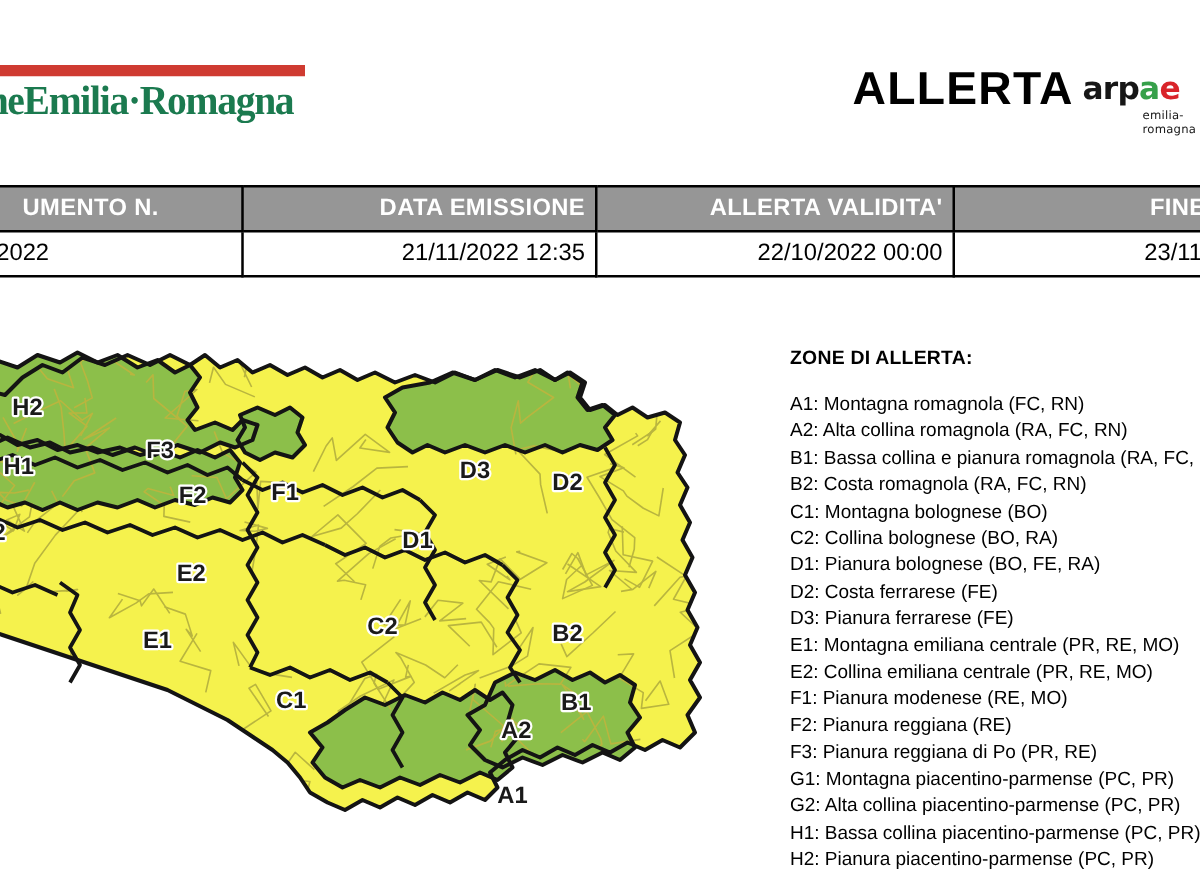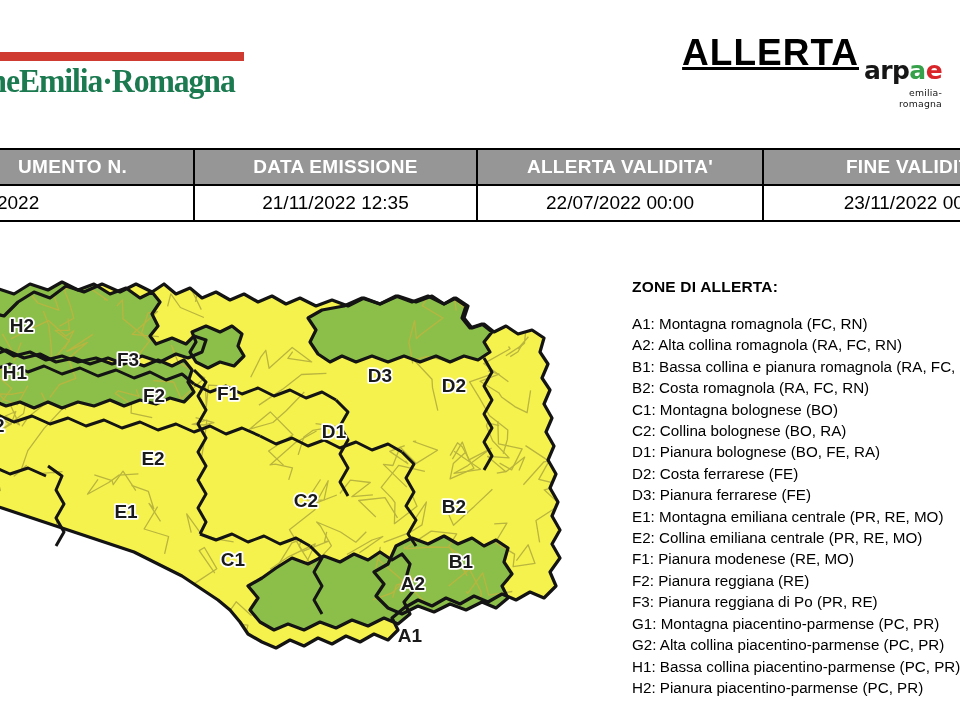--- a/index.html
+++ b/index.html
@@ -23,51 +23,51 @@
     font-size:33px;
     letter-spacing:-1.1px;
     color:#1b7a4f;
     line-height:1;
     margin-top:4px;
     white-space:nowrap;
     transform:scaleX(0.96);
     transform-origin:left center;
   }
 
-  .title-block{position:absolute;right:101px;top:34px;text-align:right;text-decoration:underline;}
+  .title-block{position:absolute;right:101px;top:52px;text-align:right;}
   .title-main{
     font-size:37px;font-weight:bold;color:#000;
     letter-spacing:1px;line-height:1.05;white-space:nowrap;
   }
   .title-sub{
     font-size:25.5px;font-weight:bold;color:#000;
     letter-spacing:0.2px;line-height:1.15;white-space:nowrap;margin-top:2px;
   }
 
-  .arpae-logo{position:absolute;right:18px;top:58px;width:92px;text-align:right;}
+  .arpae-logo{position:absolute;right:2px;top:58px;width:92px;text-align:left;}
   .arpae-word{
     font-size:25px;font-weight:bold;letter-spacing:-0.6px;line-height:1;
     font-family:"DejaVu Sans", sans-serif;
   }
   .arpae-word .k{color:#161616;}
   .arpae-word .g{color:#36a04a;}
   .arpae-word .r{color:#d9242a;}
   .arpae-sub{
     font-size:9.3px;font-weight:normal;color:#161616;letter-spacing:0.2px;
     margin-top:4px;font-family:"DejaVu Sans", sans-serif;margin-left:48px;
   }
 
   
   .info-table{
     position:absolute;left:-44px;top:148px;width:1050px;
     border-collapse:collapse;table-layout:fixed;
   }
   .info-table th,.info-table td{
     border:2px solid #000;
-    text-align:center;
+    text-align:right;
     font-size:19px;
     height:34px;
     padding:0 8px;
     white-space:nowrap;
   }
   .info-table th{
     background:#969696;color:#ffffff;font-weight:bold;letter-spacing:0.3px;
   }
   .info-table td{background:#ffffff;color:#000;font-weight:normal;}
   .info-table .c0{width:225px;text-align:left;padding-left:2px;}
@@ -122,21 +122,21 @@
     <tbody>
         <tr>
       <th class="c0 hd">UMENTO N.</th>
       <th class="c1">DATA EMISSIONE</th>
       <th class="c2">ALLERTA VALIDITA'</th>
       <th class="c3">FINE VALIDITA'</th>
     </tr>
     <tr>
       <td class="c0">076/2022</td>
       <td class="c1">21/11/2022 12:35</td>
-      <td class="c2">22/07/2022 00:00</td>
+      <td class="c2">22/10/2022 00:00</td>
       <td class="c3">23/11/2022 00:00</td>
     </tr>
   </tbody>
     </table>
 
   <div class="map-wrap">
     <svg class="map-svg" width="700" height="480" viewBox="0 0 700 480">
 
       <g id="zone-shapes">
           <path d="M-4,118 L10,104 L24,96 L30,80 L44,72 L60,76 L74,62 L90,52 L106,58 L122,46 L140,52 L158,44 L176,52 L192,44 L208,52 L220,44 L232,54 L246,48 L258,58 L272,52 L286,60 L300,54 L314,62 L328,56 L342,64 L356,58 L372,66 L388,60 L404,66 L420,58 L436,64 L452,56 L468,62 L484,56 L500,64 L512,58 L524,66 L520,78 L528,88 L540,84 L550,92 L562,86 L574,94 L588,90 L600,98 L596,112 L604,124 L598,138 L606,150 L600,164 L608,178 L602,192 L610,206 L604,220 L612,234 L606,248 L614,262 L608,276 L616,290 L608,304 L616,318 L606,332 L612,346 L600,358 L586,352 L572,360 L558,354 L544,362 L530,356 L516,364 L502,358 L488,366 L474,360 L460,368 L448,378 L454,390 L444,400 L430,394 L416,402 L402,396 L388,404 L374,398 L360,406 L346,400 L332,408 L318,402 L304,394 L296,382 L286,370 L274,360 L262,352 L250,344 L238,336 L226,330 L214,324 L202,318 L190,312 L178,308 L166,304 L154,300 L142,296 L130,292 L118,288 L106,284 L94,280 L82,276 L70,272 L58,268 L46,264 L34,260 L22,256 L10,252 L-4,248 Z" fill="#f5f24d" stroke-linejoin="round"></path>

